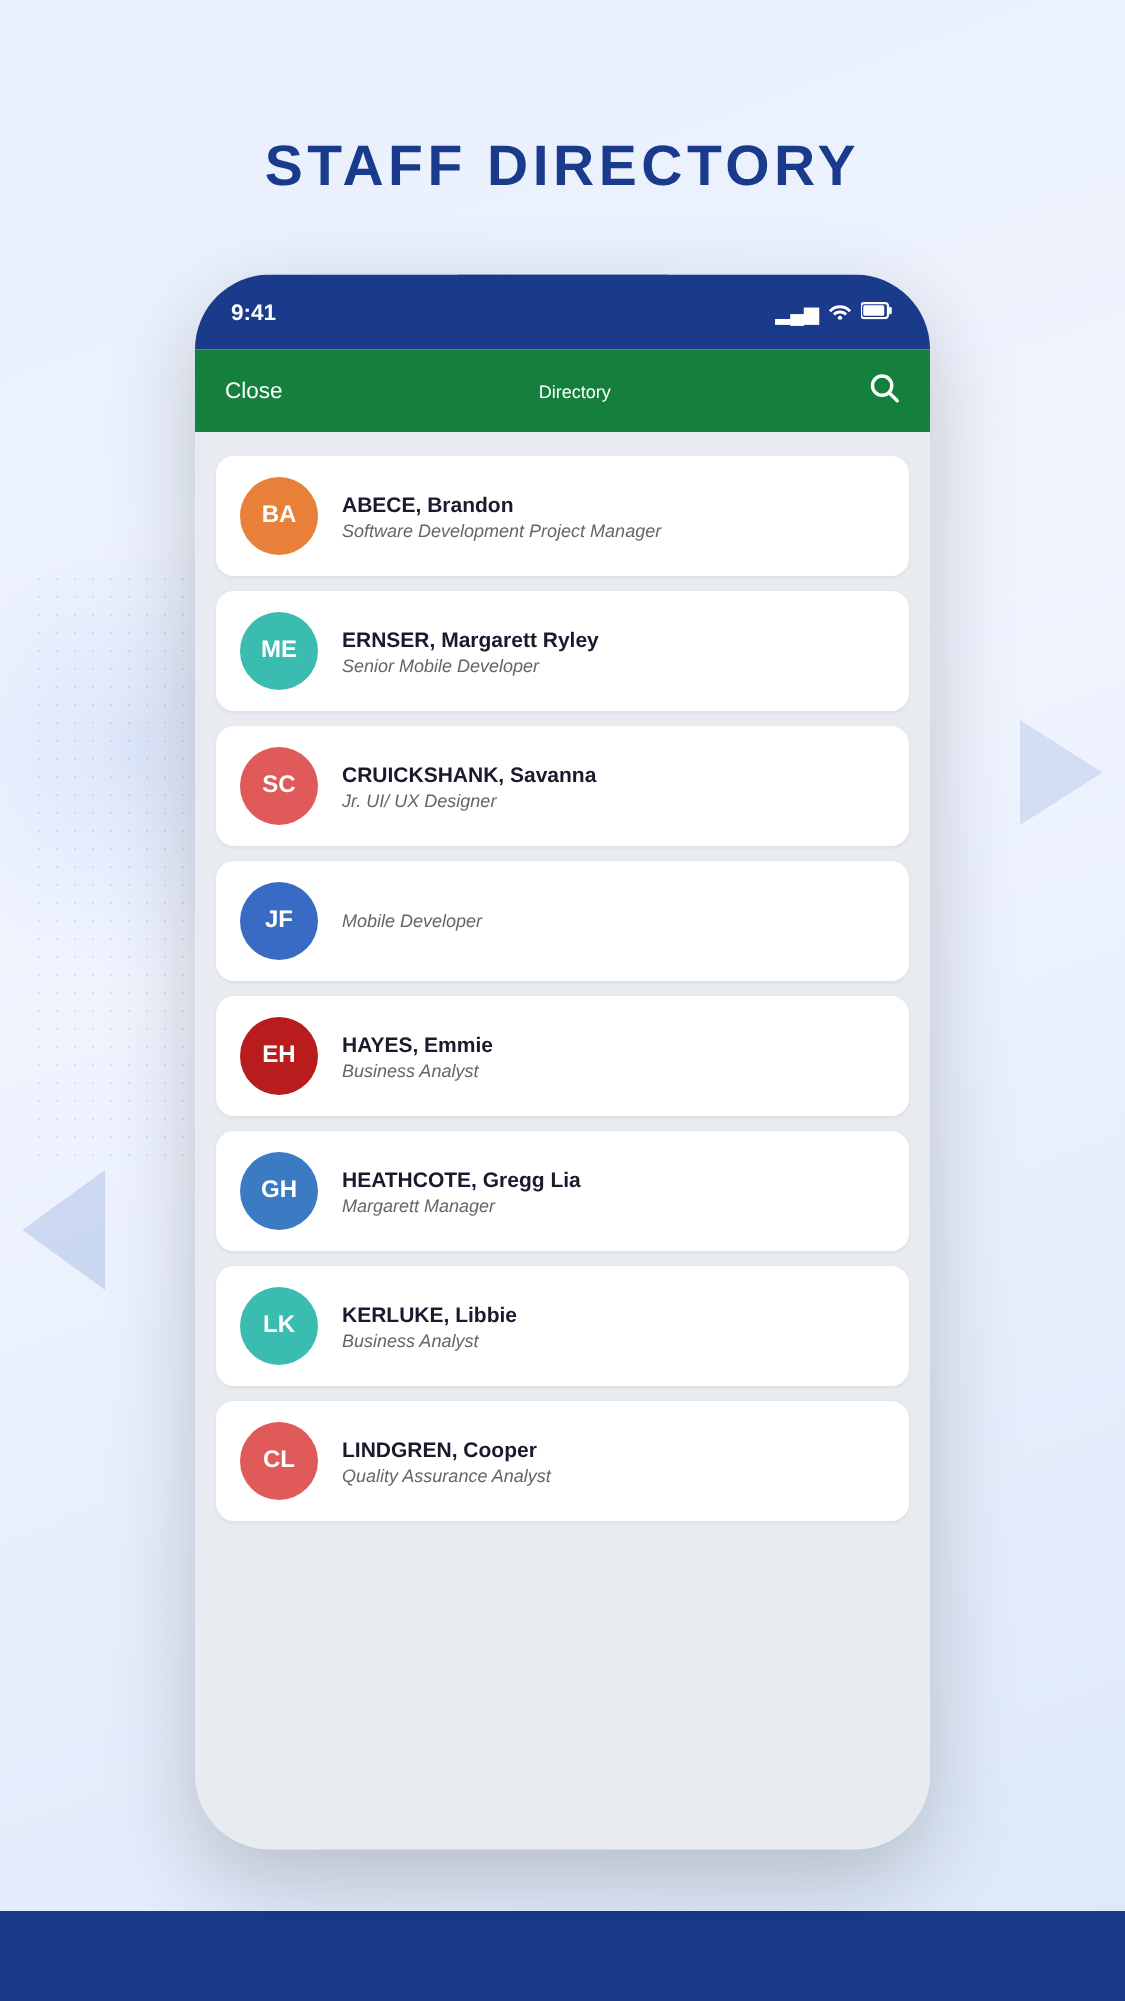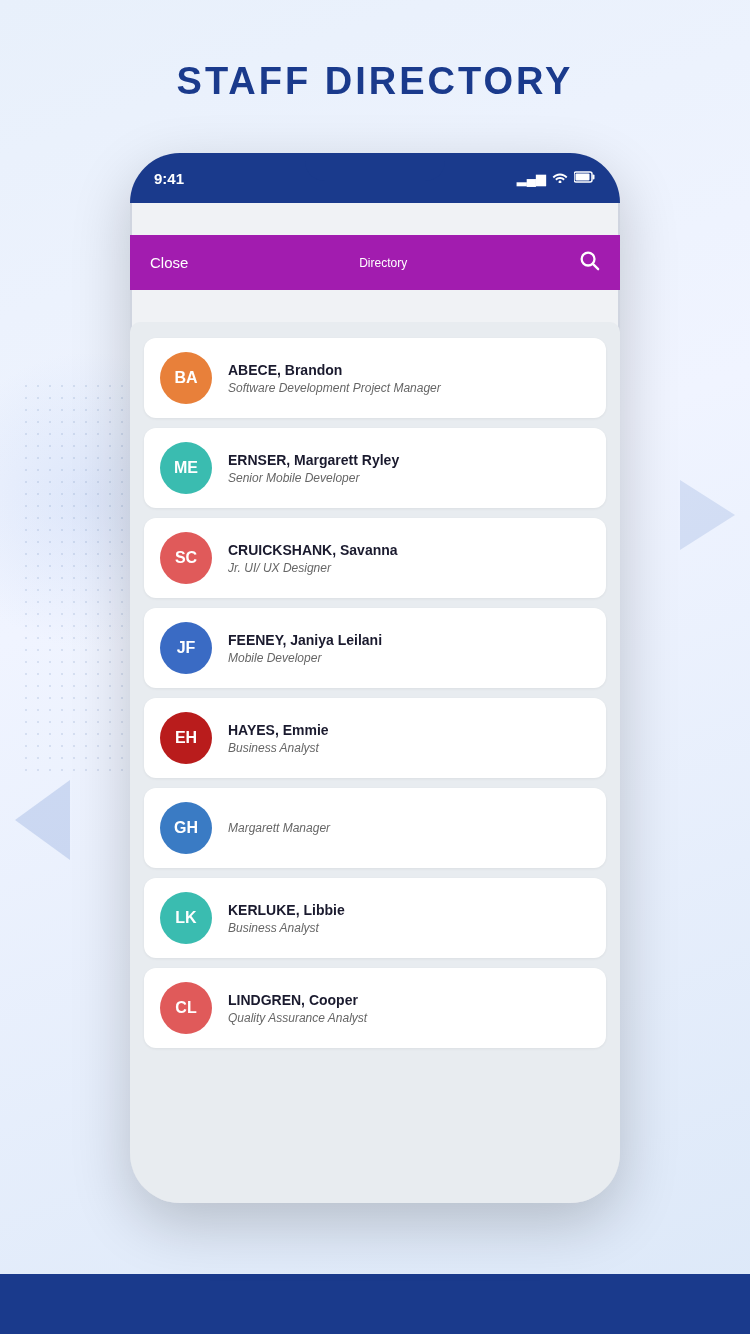--- a/index.html
+++ b/index.html
@@ -74,21 +74,21 @@
       bottom: 0;
       left: 0;
       right: 0;
       height: 60px;
       background: #1a3a8c;
       border-radius: 0;
     }
 
     
     .page-title {
-      margin-top: 60px;
+      margin-top: 90px;
       font-size: 38px;
       font-weight: 900;
       color: #1a3a8c;
       letter-spacing: 3px;
       text-transform: uppercase;
       z-index: 10;
     }
 
     
     .phone-frame {
@@ -96,21 +96,20 @@
       width: 490px;
       height: 1050px;
       background: #f0f2f5;
       border-radius: 50px;
       box-shadow: 0 20px 60px rgba(0,0,0,0.2), inset 0 0 0 2px #d0d5e0;
       overflow: hidden;
       position: relative;
       z-index: 10;
       display: flex;
       flex-direction: column;
-      gap: 32px;
     }
 
     
     .status-bar {
       background: #1a3a8c;
       height: 50px;
       display: flex;
       align-items: center;
       justify-content: space-between;
       padding: 0 24px;
@@ -139,21 +138,21 @@
       transform: translateX(-50%);
       width: 140px;
       height: 28px;
       background: #1a3a8c;
       border-radius: 0 0 20px 20px;
       z-index: 20;
     }
 
     
     .nav-bar {
-      background: #a21caf;
+      background: #15803d;
       height: 55px;
       display: flex;
       align-items: center;
       justify-content: space-between;
       padding: 0 20px;
       flex-shrink: 0;
     }
 
     .nav-close {
       color: white;
@@ -175,21 +174,20 @@
 
     
     .content-area {
       background: #e8ecf0;
       flex: 1;
       overflow: hidden;
       padding: 16px 14px;
       display: flex;
       flex-direction: column;
       gap: 10px;
-      border-radius: 10px;
     }
 
     
     .contact-card {
       background: white;
       border-radius: 12px;
       padding: 14px 16px;
       display: flex;
       align-items: center;
       gap: 16px;
@@ -299,38 +297,38 @@
     <div class="contact-info">
       <div class="contact-name">CRUICKSHANK, Savanna</div>
       <div class="contact-role">Jr. UI/ UX Designer</div>
     </div>
   </div>
       <div class="contact-card">
     <div class="avatar" style="background-color: #3A6BC4">
       <span>JF</span>
     </div>
     <div class="contact-info">
-      <div class="contact-name">FEENEY, Janiya Leilani</div>
       <div class="contact-role">Mobile Developer</div>
     </div>
   </div>
       <div class="contact-card">
     <div class="avatar" style="background-color: #b91c1c">
       <span>EH</span>
     </div>
     <div class="contact-info">
       <div class="contact-name">HAYES, Emmie</div>
       <div class="contact-role">Business Analyst</div>
     </div>
   </div>
       <div class="contact-card">
     <div class="avatar" style="background-color: #3A7BC4">
       <span>GH</span>
     </div>
     <div class="contact-info">
+      <div class="contact-name">HEATHCOTE, Gregg Lia</div>
       <div class="contact-role">Margarett Manager</div>
     </div>
   </div>
       <div class="contact-card">
     <div class="avatar" style="background-color: #3ABCB0">
       <span>LK</span>
     </div>
     <div class="contact-info">
       <div class="contact-name">KERLUKE, Libbie</div>
       <div class="contact-role">Business Analyst</div>

